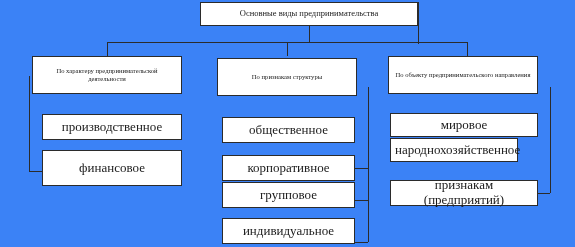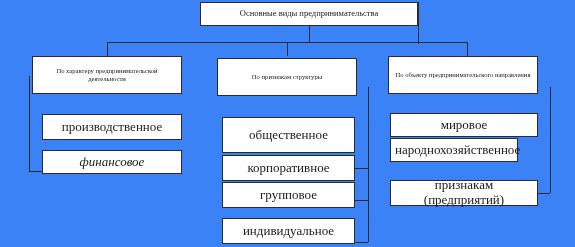--- a/index.html
+++ b/index.html
@@ -69,33 +69,33 @@
   <div class="conn v" style="left:418px; top:2px; height:42px;"></div>
 
   <div class="node header" style="left:32px; top:56px; width:150px; height:38px;">
     <span>По характеру предпринимательской деятельности</span>
   </div>
 
   <div class="node leaf" style="left:42px; top:114px; width:140px; height:26px;">
     <span>производственное</span>
   </div>
 
-  <div class="node leaf" style="left:42px; top:150px; width:140px; height:24px;font-style:italic;">
+  <div class="node leaf" style="left:42px; top:150px; width:140px; height:36px;">
     <span>финансовое</span>
   </div>
 
   <div class="conn v" style="left:29px; top:76px; height:95px;"></div>
   <div class="conn h" style="left:29px; top:171px; width:13px;"></div>
   <div class="conn v" style="left:29px; top:94px; height:2px;"></div>
 
   <div class="node header" style="left:217px; top:58px; width:140px; height:38px;">
     <span>По признакам структуры</span>
   </div>
 
-  <div class="node leaf" style="left:222px; top:117px; width:133px; height:36px;">
+  <div class="node leaf" style="left:222px; top:117px; width:133px; height:26px;">
     <span>общественное</span>
   </div>
 
   <div class="node leaf" style="left:222px; top:155px; width:133px; height:26px;">
     <span>корпоративное</span>
   </div>
 
   <div class="node leaf" style="left:222px; top:182px; width:133px; height:26px;">
     <span>групповое</span>
   </div>

